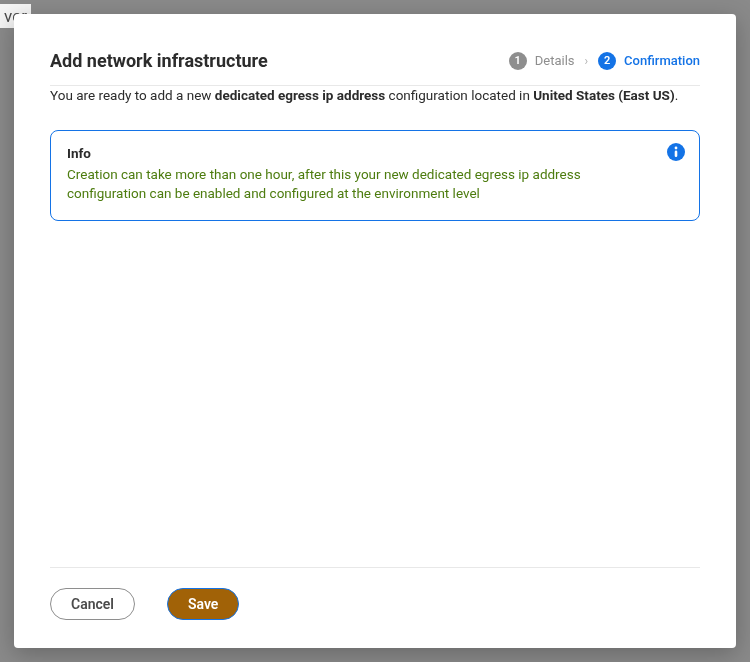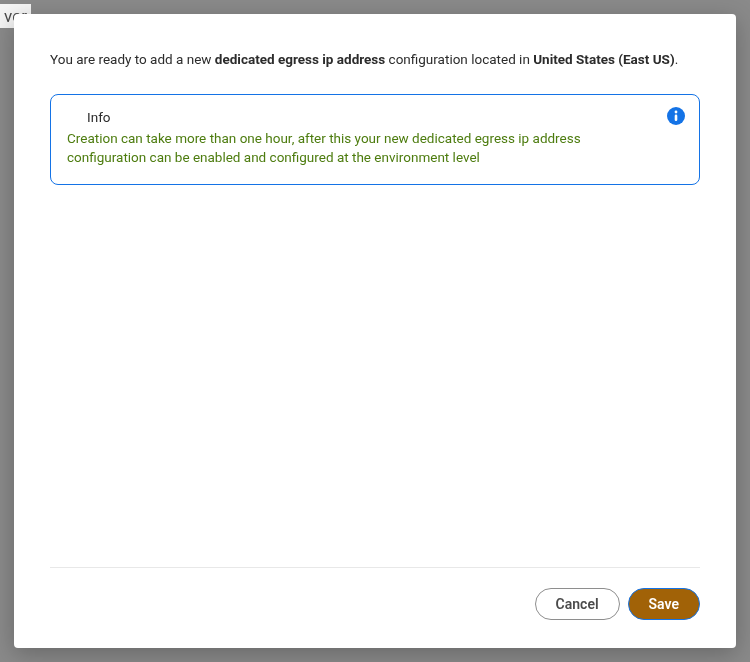--- a/index.html
+++ b/index.html
@@ -80,46 +80,45 @@
     .intro .bold { font-weight: 700; }
     .info-box {
       margin-top: 24px;
       border: 1.5px solid #1473e6;
       border-radius: 8px;
       padding: 14px 44px 16px 16px;
       position: relative;
     }
     .info-title {
       font-size: 13.5px;
-      font-weight: 400;
+      font-weight: 700;
       color: #2c2c2c;
       margin-bottom: 4px;
-      margin-left: 20px;
     }
     .info-body {
       font-size: 13.5px;
       color: #4d7c0f;
       line-height: 1.45;
     }
     .info-icon {
       position: absolute;
       top: 12px;
       right: 14px;
       width: 18px;
       height: 18px;
     }
     .spacer { flex: 1; }
     .footer-rule {
       border-top: 1px solid #e8e8e8;
       margin-bottom: 20px;
     }
     .actions {
       display: flex;
-      justify-content: flex-end;
-      gap: 8px;
+      justify-content: flex-start;
+      gap: 32px;
     }
     .btn {
       font-size: 14px;
       font-weight: 600;
       border-radius: 20px;
       padding: 8px 20px;
       cursor: pointer;
       line-height: 1;
       font-family: inherit;
     }
@@ -134,20 +133,34 @@
       border: 1.5px solid #1473e6;
     }
   </style>
 </head>
 <body>
 
 <div class="bg-fragment">ver</div>
 
 <div class="dialog">
 
+  <div class="header">
+    <h1 class="title">Add network infrastructure</h1>
+    <div class="steps">
+      <div class="step step-inactive">
+        <span class="step-circle">1</span>
+        <span class="step-label">Details</span>
+      </div>
+      <span class="step-sep">›</span>
+      <div class="step step-active">
+        <span class="step-circle">2</span>
+        <span class="step-label">Confirmation</span>
+      </div>
+    </div>
+  </div>
 
   <p class="intro">
     <span>You are ready to add a new </span><span class="bold">dedicated egress ip address</span><span> configuration located in </span><span class="bold">United States (East US)</span><span>.</span>
   </p>
 
   <div class="info-box">
     <div class="info-title">Info</div>
     <div class="info-body">Creation can take more than one hour, after this your new dedicated egress ip address configuration can be enabled and configured at the environment level</div>
     <svg class="info-icon" viewBox="0 0 18 18">
       <circle cx="9" cy="9" r="9" fill="#1473e6"></circle>

